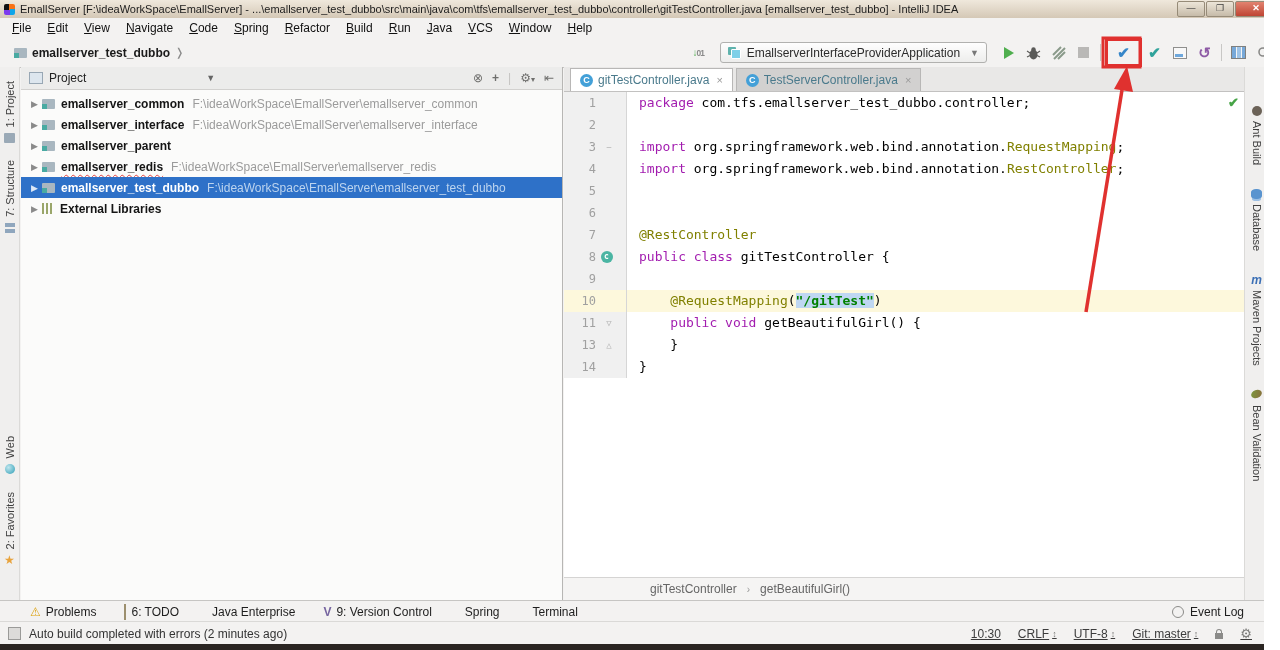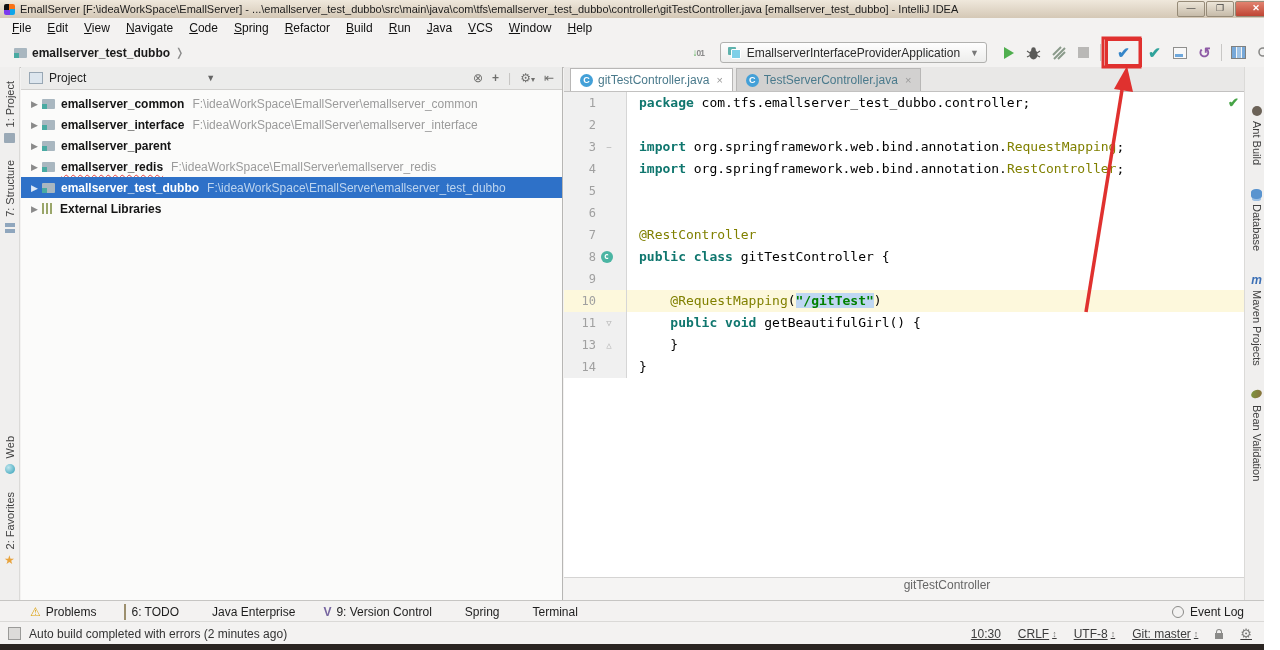--- a/index.html
+++ b/index.html
@@ -101,29 +101,29 @@
   .i-class.g{background:#4bb5a3;width:12px;height:12px;font-size:8px;}
   .tab-close{margin-left:7px;color:#9a9a9a;font-size:11px;}
   #code-area{position:absolute;top:25px;bottom:22px;left:0;right:0;overflow:hidden;background:#fff;}
   .code-row{display:flex;height:22px;line-height:22px;font-family:"DejaVu Sans Mono",monospace;font-size:13px;}
   .code-row .gutter{width:62px;flex:none;background:#f0f0f0;border-right:1px solid #d6d6d6;display:flex;align-items:center;}
   .ln{width:32px;text-align:right;color:#a0a0a0;font-size:12px;}
   .gico{width:26px;text-align:center;color:#b5b5b5;font-size:9px;display:inline-flex;align-items:center;justify-content:center;}
   .code{white-space:pre;padding-left:12px;flex:1;color:#000;}
   .code-row.current{background:#fdf8dc;}
   .code-row.current .gutter{background:#fdf8dc;}
-  .tk-kw{color:#0f766e;font-weight:bold;}
+  .tk-kw{color:#a21caf;font-weight:normal;}
   .tk-ann{color:#808000;}
   .tk-str{color:#008000;font-weight:bold;}
   .tk-strsel{color:#008000;font-weight:bold;background:#bfd7f2;}
   .tk-field{color:#660e7a;font-weight:bold;font-style:italic;}
   .tk-pl{color:#000;margin-top:32px;}
   #inspect-check{position:absolute;right:5px;top:28px;color:#47a447;font-weight:bold;font-size:13px;}
   #editor-breadcrumb{position:absolute;left:0;right:0;bottom:0;height:22px;background:#f5f4f3;border-top:1px solid #d5d4d3;
-    display:flex;align-items:center;padding-left:86px;font-size:12px;color:#666;gap:10px;flex-direction:column;}
+    display:flex;align-items:center;padding-left:86px;font-size:12px;color:#666;gap:10px;}
   #editor-breadcrumb .bsep{color:#999;font-size:10px;}
 
   
   #right-stripe{left:1244px;top:67px;width:24px;height:533px;background:#f0efee;border-left:1px solid #dbdad8;
     display:flex;flex-direction:column;align-items:center;padding-top:26px;box-sizing:border-box;}
   #right-stripe .stripe-item{margin:11px 0;}
   .i-ant{width:10px;height:10px;border-radius:50%;background:#6b6257;}
   .i-db{width:11px;height:10px;background:#5a94cf;border-radius:5px/3px;box-shadow:0 3px 0 -1px #9dc0e4;}
   .i-maven{color:#3b6fb5;font-style:italic;font-weight:bold;font-size:12px;line-height:1;}
   .i-bean{width:11px;height:8px;border-radius:50%;background:linear-gradient(120deg,#7b9b3e,#8a6d3b);transform:rotate(-20deg);}

